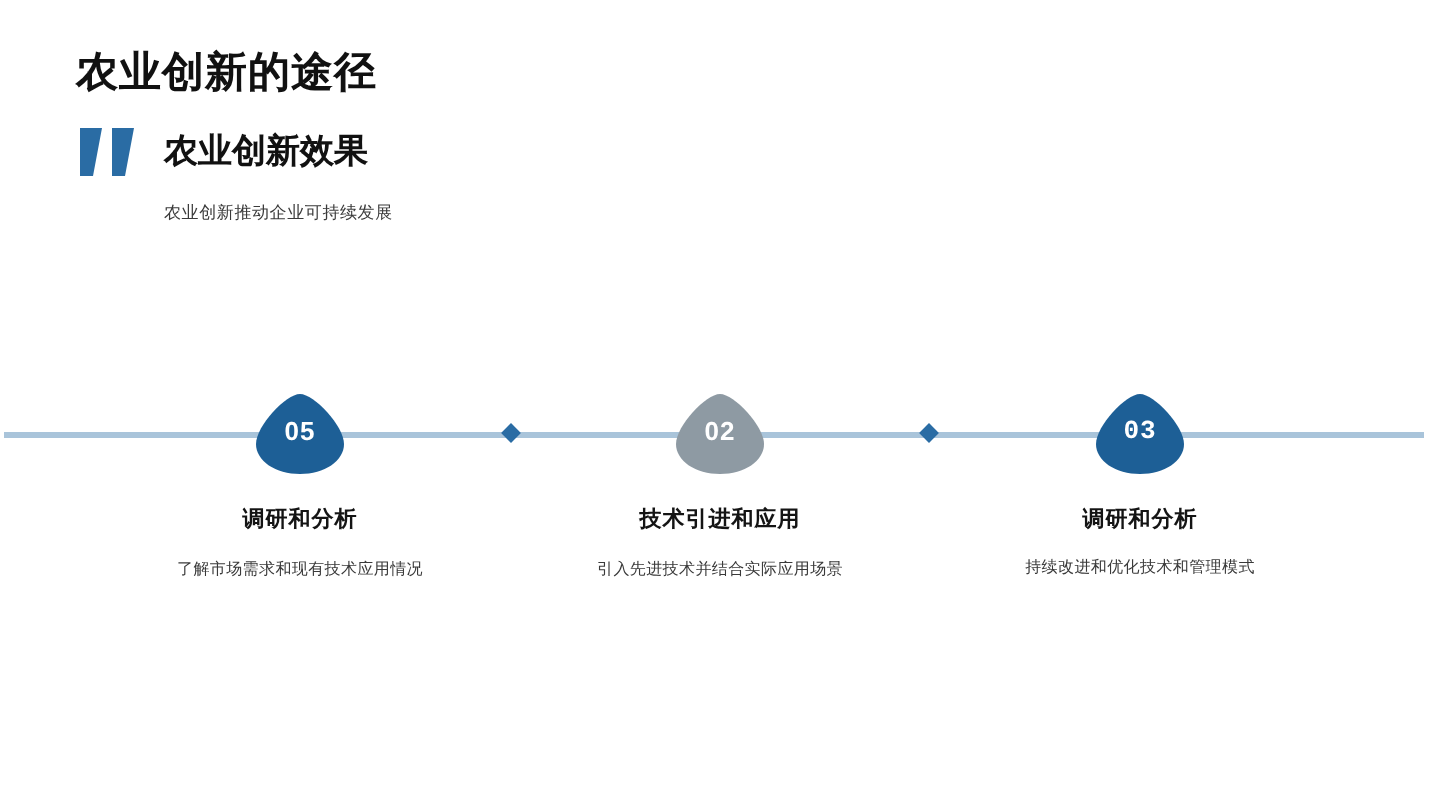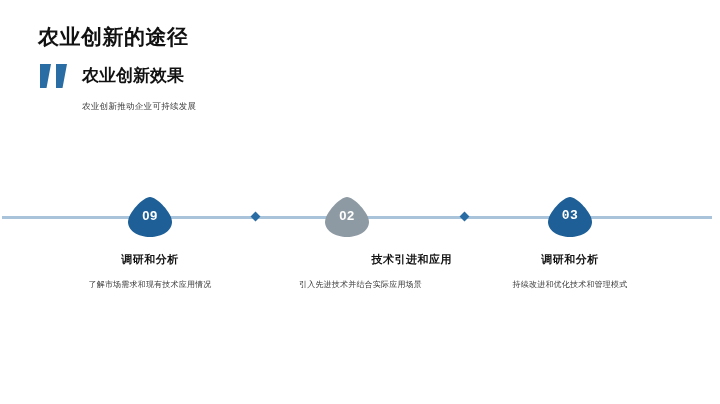--- a/index.html
+++ b/index.html
@@ -84,21 +84,21 @@
   #axis-dot-1 { left: 252px; }
   #axis-dot-2 { left: 461px; }
 
   .step {
     position: absolute;
     top: 196px;
     width: 210px;
     text-align: center;
   }
   #step-1 { left: 45px; }
-  #step-2 { left: 242px; text-align: right; }
+  #step-2 { left: 255px; }
   #step-3 { left: 465px; font-family: Liberation Mono, monospace; }
 
   .step-marker {
     position: relative;
     width: 46px;
     height: 42px;
     margin: 0 auto;
   }
   .step-marker svg {
     display: block;
@@ -159,21 +159,21 @@
 <div id="timeline">
   <div id="timeline-axis"></div>
   <div class="axis-dot" id="axis-dot-1"></div>
   <div class="axis-dot" id="axis-dot-2"></div>
 
   <div class="step" id="step-1">
     <div class="step-marker">
       <svg viewBox="0 0 46 42" xmlns="http://www.w3.org/2000/svg" aria-hidden="true">
         <path d="M23 1 C30 1 45 17 45 26 C45 34.5 35.2 41 23 41 C10.8 41 1 34.5 1 26 C1 17 16 1 23 1 Z" fill="#1d5f96"></path>
       </svg>
-      <span class="step-number">09</span>
+      <span class="step-number">05</span>
     </div>
     <div class="step-title">调研和分析</div>
     <div class="step-desc">了解市场需求和现有技术应用情况</div>
   </div>
 
   <div class="step" id="step-2">
     <div class="step-marker">
       <svg viewBox="0 0 46 42" xmlns="http://www.w3.org/2000/svg" aria-hidden="true">
         <path d="M23 1 C30 1 45 17 45 26 C45 34.5 35.2 41 23 41 C10.8 41 1 34.5 1 26 C1 17 16 1 23 1 Z" fill="#8e9aa3"></path>
       </svg>

